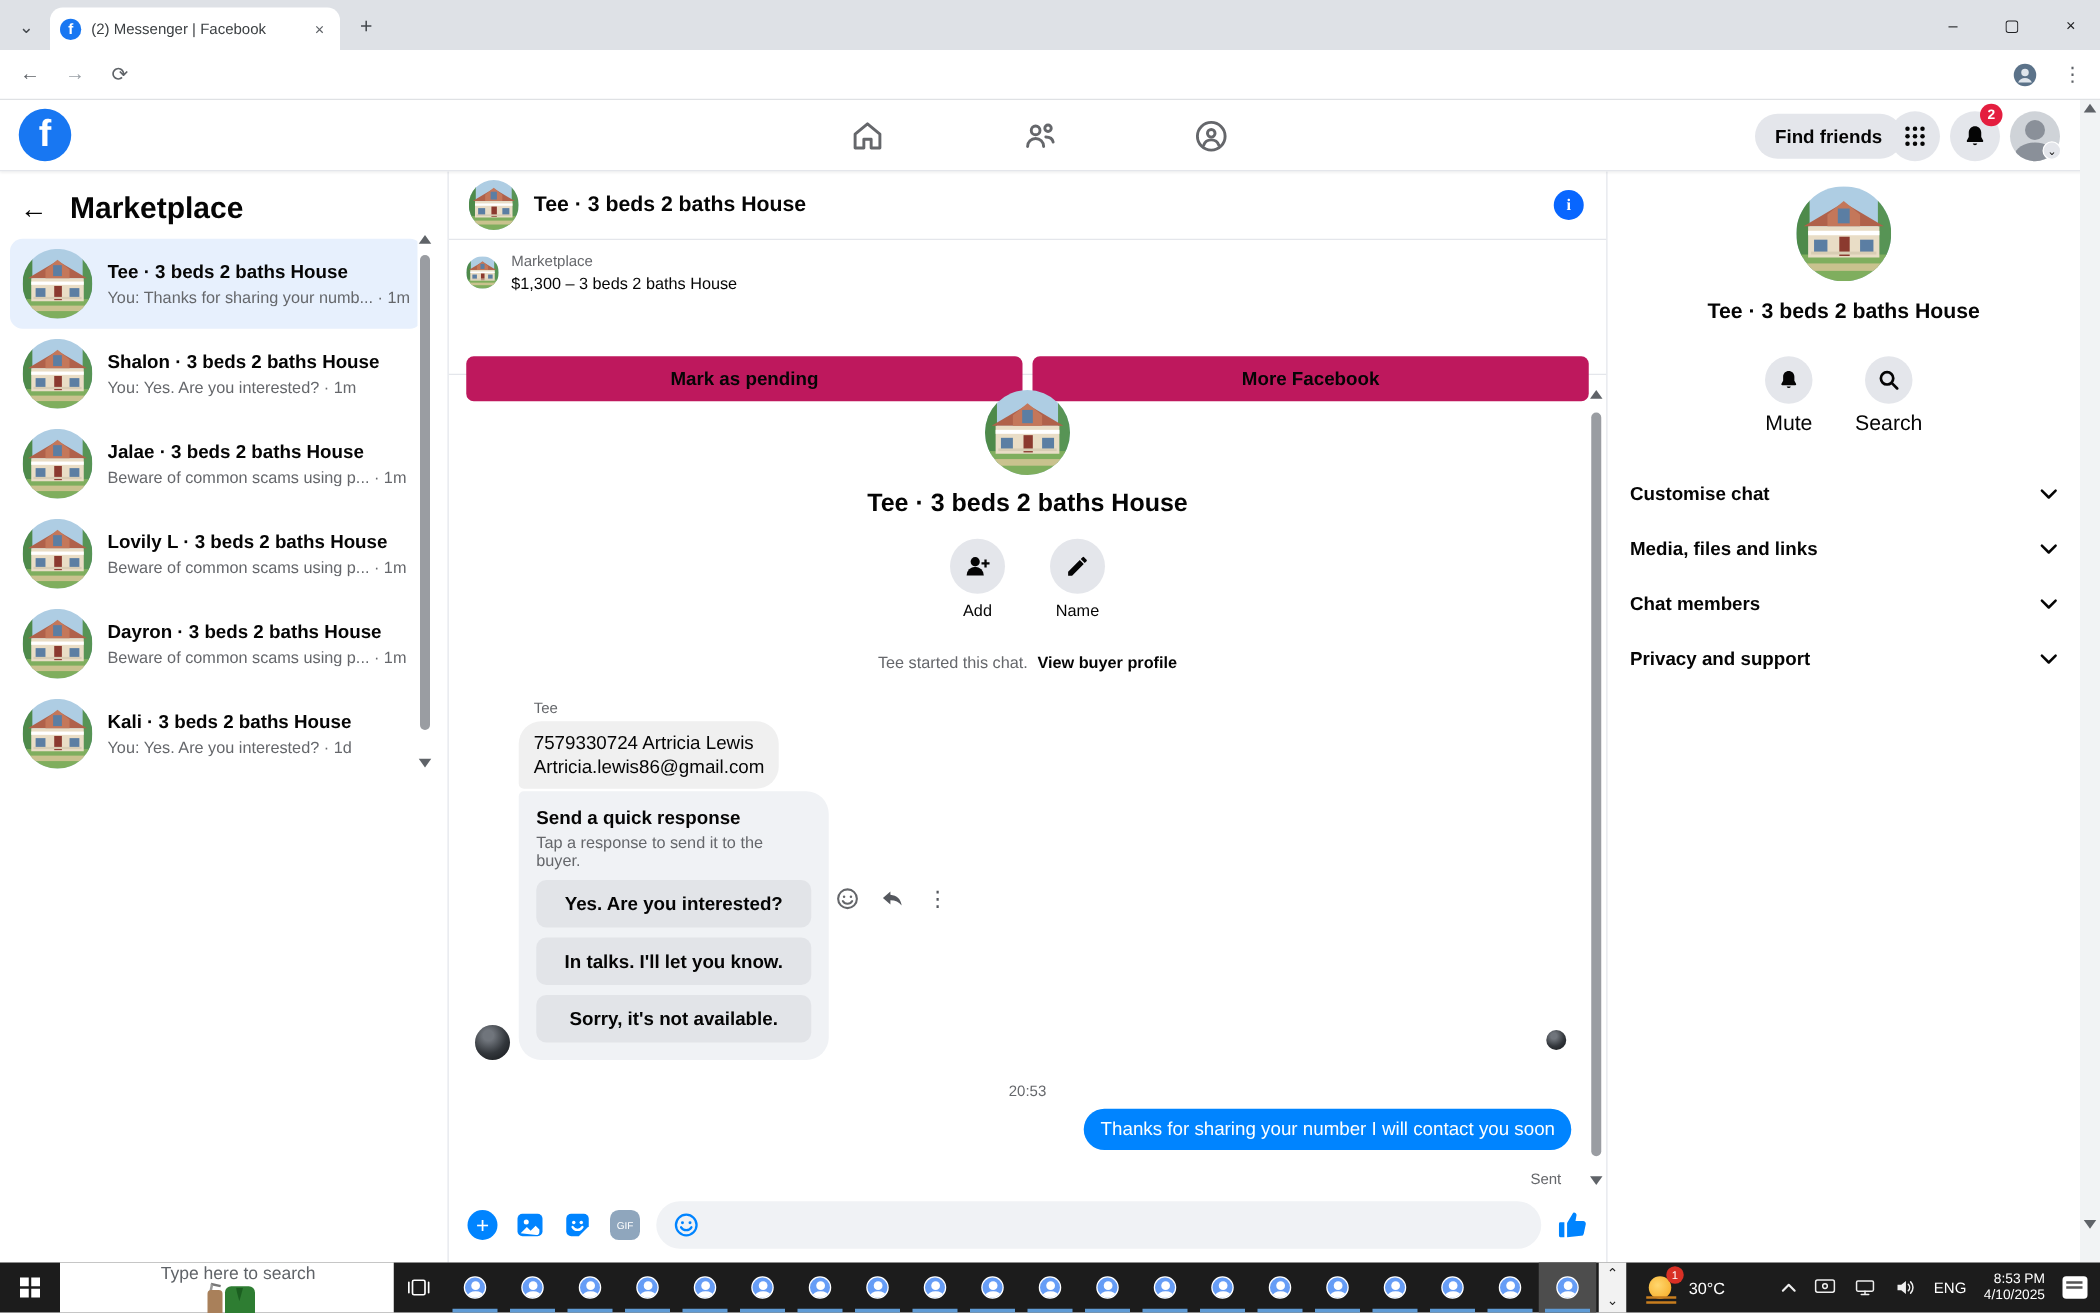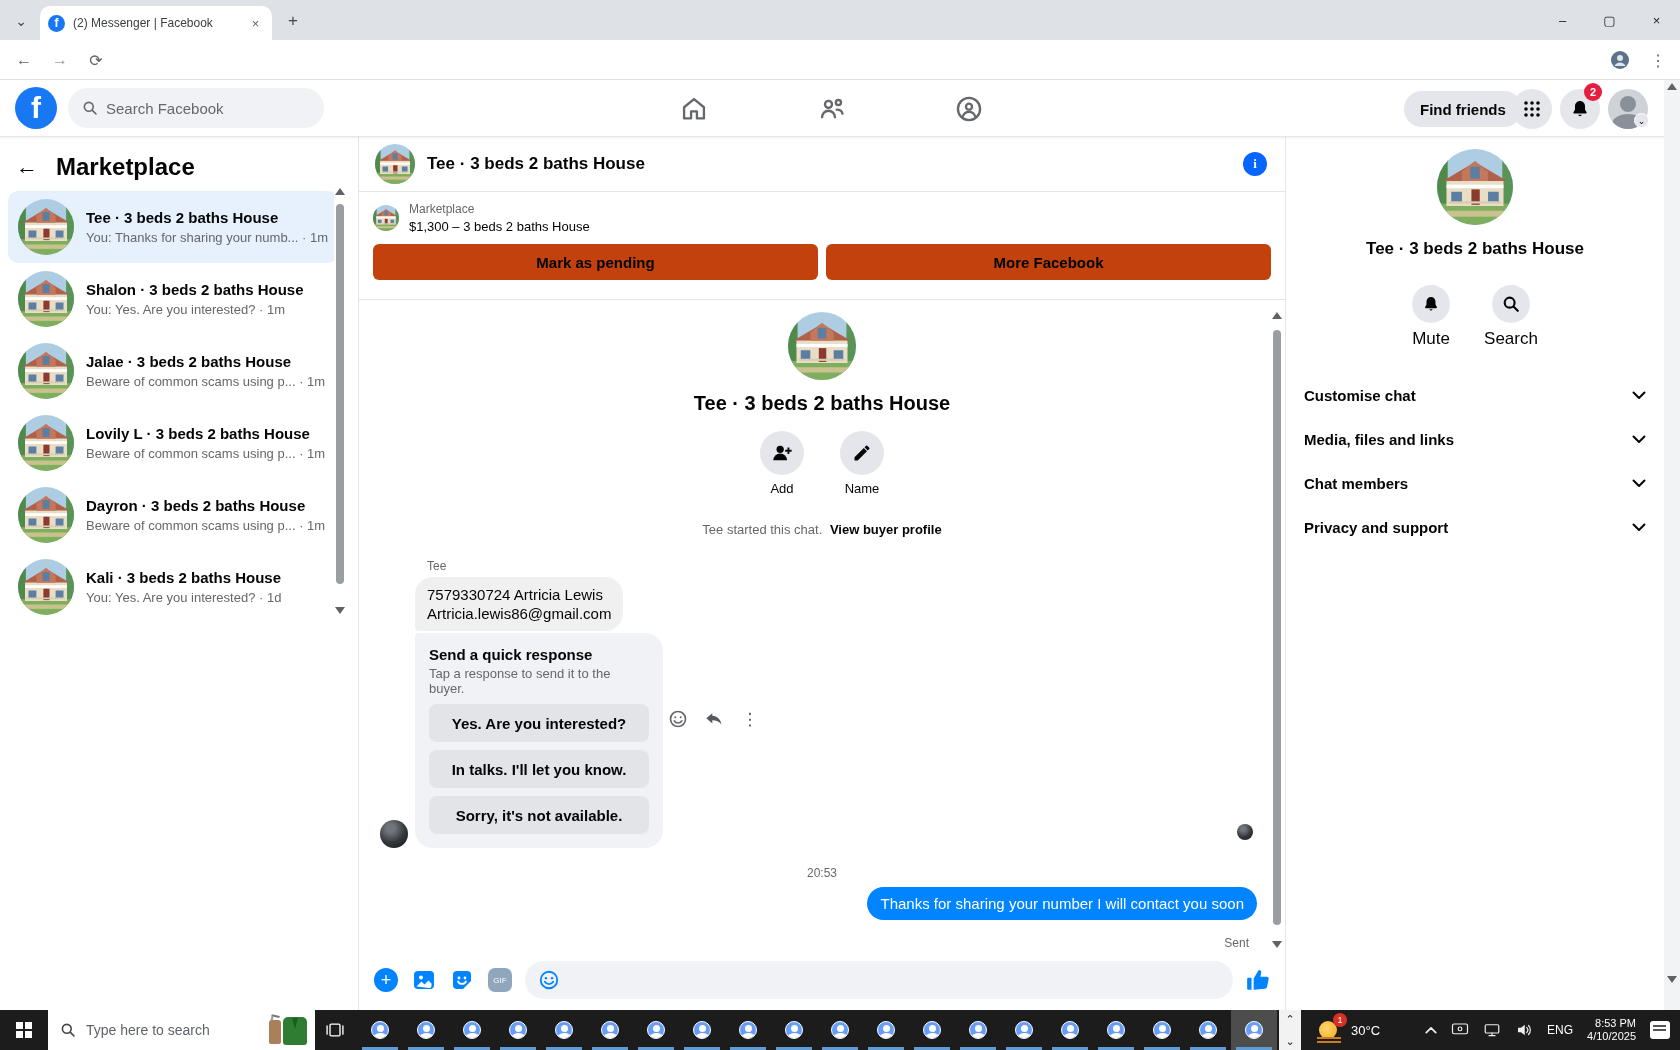--- a/index.html
+++ b/index.html
@@ -73,21 +73,21 @@
   #chat-title { font-size:17px; font-weight:bold; color:#050505; margin-left:12px; }
   #info-btn { position:absolute; right:18px; width:24px; height:24px; border-radius:50%; background:#0866ff; color:#fff; font-size:13px; font-weight:bold; font-family:"Liberation Serif", serif; display:flex; align-items:center; justify-content:center; }
 
   #mp-banner { height:108px; border-bottom:1px solid #e4e6eb; padding:10px 14px 0; }
   #mp-row { display:flex; align-items:center; }
   #mp-row .house-avatar { width:26px; height:26px; }
   #mp-texts { margin-left:10px; }
   #mp-label { font-size:12px; color:#65676b; }
   #mp-price { font-size:13px; color:#050505; margin-top:3px; }
   #mp-buttons { display:flex; gap:8px; margin-top:10px; }
-  .mp-btn { flex:1; height:36px; background:#c2410c; border-radius:6px; display:flex; align-items:center; justify-content:center; font-size:15px; font-weight:bold; color:#050505; }
+  .mp-btn { flex:1; height:36px; background:#be185d; border-radius:6px; display:flex; align-items:center; justify-content:center; font-size:15px; font-weight:bold; color:#050505;margin-top:41px; }
 
   #messages { position:relative; height:650px; overflow:hidden; }
   #chat-profile { text-align:center; padding-top:12px; }
   #chat-profile .house-avatar { width:68px; height:68px; margin:0 auto; }
   #chat-profile-name { font-size:20px; font-weight:bold; color:#050505; margin-top:12px; }
   #chat-actions { display:flex; justify-content:center; gap:36px; margin-top:16px; }
   .chat-action { text-align:center; }
   .chat-action .circ { width:44px; height:44px; border-radius:50%; background:#e4e6eb; display:flex; align-items:center; justify-content:center; margin:0 auto; }
   .chat-action .lbl { font-size:13px; color:#050505; margin-top:6px; }
   #started-line { text-align:center; margin-top:26px; font-size:13px; color:#65676b; }
@@ -127,21 +127,21 @@
   .rp-action .lbl { font-size:17px; color:#050505; margin-top:6px; }
   #rp-sections { margin-top:24px; }
   .rp-sec { height:44px; margin:0 8px; padding:0 10px; border-radius:8px; display:flex; align-items:center; justify-content:space-between; }
   .rp-sec .lbl { font-size:15px; font-weight:600; color:#050505; }
 
   
   #taskbar { position:absolute; left:0; top:1010px; width:1680px; height:40px; background:#1c1c1c; display:flex; align-items:stretch; z-index:10; }
   #start-btn { width:48px; display:flex; align-items:center; justify-content:center; }
   .win-logo { width:16px; height:16px; display:grid; grid-template-columns:7px 7px; grid-template-rows:7px 7px; gap:2px; }
   .win-logo div { background:#fff; }
-  #tb-search { width:267px; background:#fff; display:flex; align-items:center; padding:0 4px 0 12px; position:relative; }
+  #tb-search { width:267px; background:#fff; display:flex; align-items:center; padding:0 4px 0 12px; position:relative;flex-direction:column; }
   #tb-search-text { font-size:14px; color:#5f6368; margin-left:10px; flex:1; }
   #search-art { width:44px; height:32px; position:relative; flex:0 0 auto; }
   #search-art .bag { position:absolute; left:2px; top:6px; width:12px; height:24px; background:#a9805a; border-radius:3px 3px 2px 2px; }
   #search-art .clubs { position:absolute; left:4px; top:1px; width:8px; height:8px; border-top:2px solid #777; border-left:2px solid #999; transform:rotate(12deg); }
   #search-art .jacket { position:absolute; left:16px; top:3px; width:24px; height:28px; background:#2e7d32; border-radius:5px 5px 3px 3px; }
   #search-art .lapel { position:absolute; left:25px; top:4px; width:6px; height:11px; background:#1b5e20; clip-path:polygon(0 0,100% 0,50% 100%); }
   #task-view { width:40px; display:flex; align-items:center; justify-content:center; }
   #chrome-strip { display:flex; margin-left:2px; }
   .chrome-slot { width:46px; display:flex; align-items:center; justify-content:center; position:relative; }
   .chrome-slot.active { background:#4d4d4d; }
@@ -217,27 +217,20 @@
         <circle cx="10" cy="10" r="9" fill="#5b7289"></circle>
         <circle cx="10" cy="8" r="3" fill="#dfe5ec"></circle>
         <path d="M4.5 16a6 6 0 0 1 11 0z" fill="#dfe5ec"></path>
       </svg>
   </div>
   <div class="tb-ic" style="left:1646px">⋮</div>
 </div>
 
 <div id="fb-header">
   <div id="fb-logo">f</div>
-  <div id="fb-search">
-    <svg width="16" height="16" viewBox="0 0 20 20" class="stroke" style="color:#65676b">
-        <circle cx="8.5" cy="8.5" r="5.5"></circle>
-        <path d="M13 13l4.5 4.5"></path>
-      </svg>
-    <span>Search Facebook</span>
-  </div>
   <div class="nav-ic" style="left:680px">
     <svg width="28" height="28" viewBox="0 0 24 24" class="stroke">
         <path d="M3.5 10.5L12 3.5l8.5 7v9.5h-6v-6h-5v6h-6z"></path>
       </svg>
   </div>
   <div class="nav-ic" style="left:818px">
     <svg width="28" height="28" viewBox="0 0 24 24" class="stroke">
         <circle cx="9" cy="8" r="3"></circle>
         <path d="M3.5 19a5.5 5.5 0 0 1 11 0"></path>
         <circle cx="17.5" cy="6.5" r="2.2"></circle>

